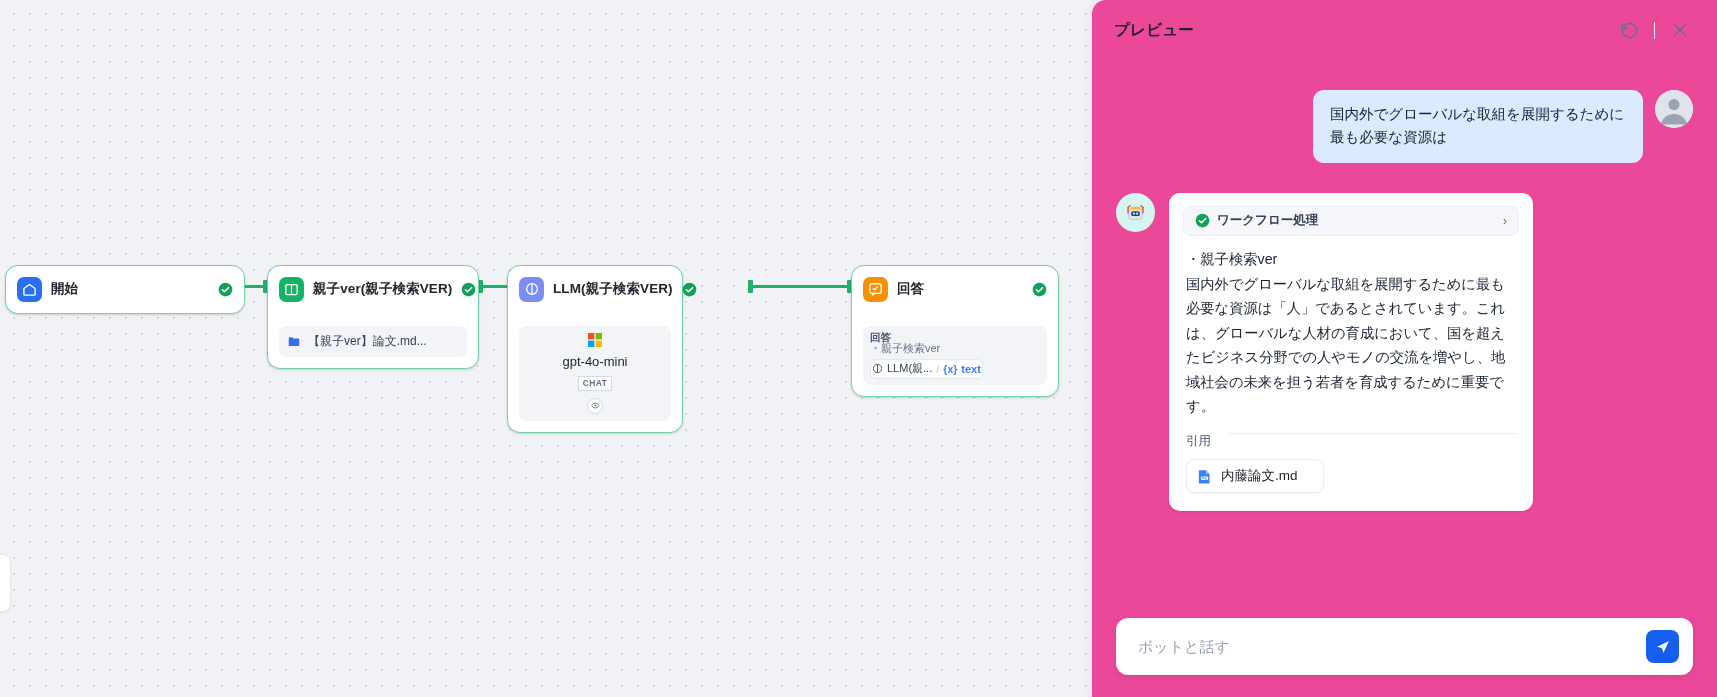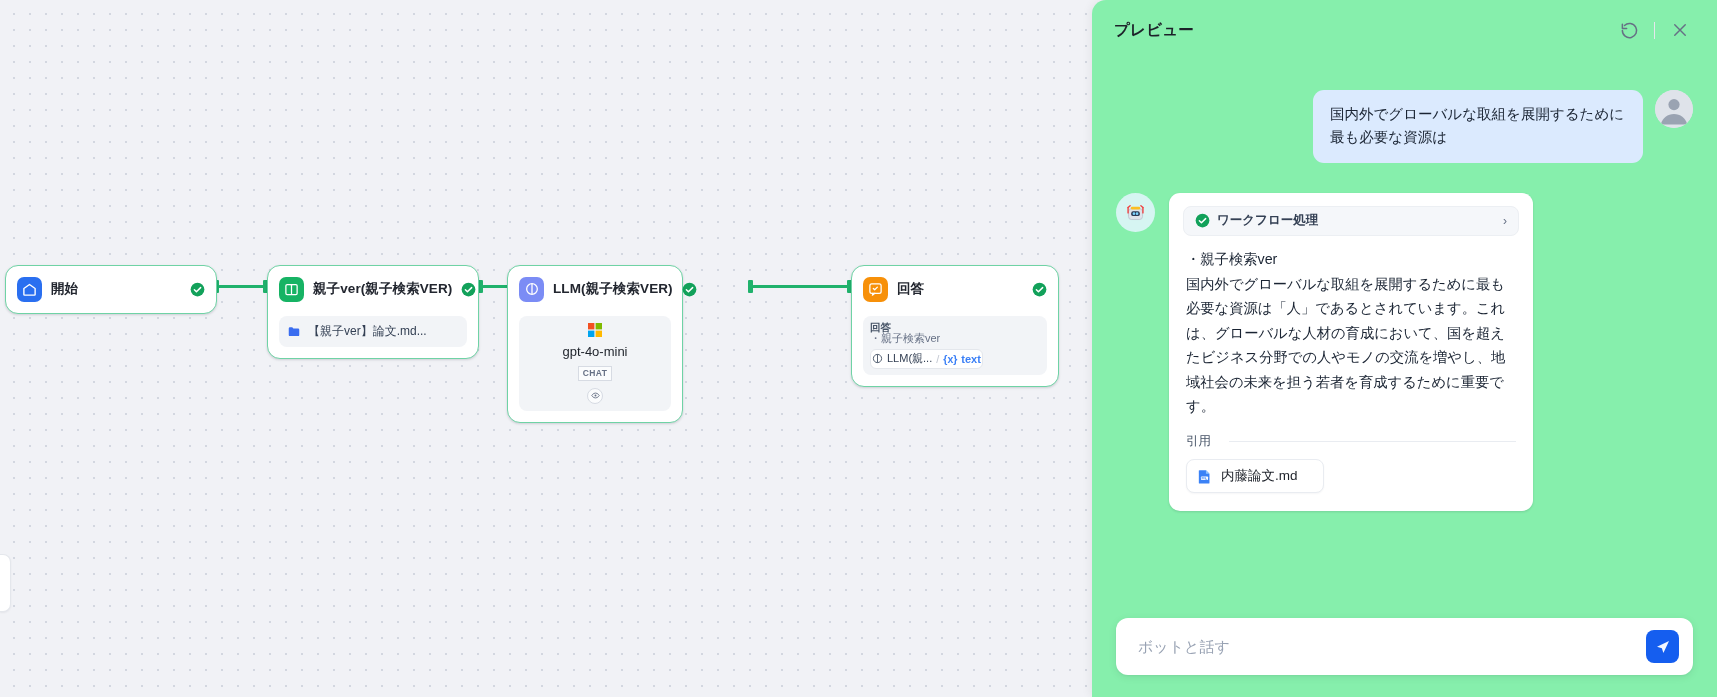--- a/index.html
+++ b/index.html
@@ -42,21 +42,21 @@
     display: flex; align-items: center; justify-content: center;
     flex: 0 0 auto;
   }
   .node-icon svg { display: block; }
   .node-title {
     font-size: 13.5px; font-weight: 700; color: #22262f;
     white-space: nowrap; letter-spacing: .1px;
   }
   .node-status { margin-left: auto; flex: 0 0 auto; display: flex; align-items: center; }
   .node-body {
-    margin-top: 14px;
+    margin-top: 24px;
     background: #f2f4f7;
     border-radius: 8px;
     padding: 7px 8px;
   }
   .kb-item { display: flex; align-items: center; gap: 7px; }
   .kb-item span { font-size: 12px; color: #344054; white-space: nowrap; }
 
   .model-row { display: flex; align-items: center; gap: 7px; flex-direction: column; }
   .model-name { font-size: 13px; color: #1d2129; white-space: nowrap; }
   .chip-chat {
@@ -89,21 +89,21 @@
     width: 11px; height: 58px;
     background: #ffffff; border: 1px solid #e4e7ec; border-left: none;
     border-radius: 0 8px 8px 0;
     box-shadow: 0 1px 2px rgba(16,24,40,.06);
   }
 
   
   .panel {
     position: absolute; right: 0; top: 0;
     width: 625px; height: 697px;
-    background: #86efac;
+    background: #ec4899;
     border-top-left-radius: 14px;
     box-shadow: -2px 0 10px rgba(16,24,40,.06);
     display: flex; flex-direction: column;
   }
   .panel-header {
     height: 60px; flex: 0 0 auto;
     display: flex; align-items: center;
     padding: 0 26px 0 22px;
   }
   .panel-title { font-size: 15.5px; font-weight: 700; color: #1d2129; letter-spacing: .2px; }
@@ -157,21 +157,21 @@
   }
   .wf-badge .wf-text { font-size: 12.5px; color: #344054; font-weight: 600; }
   .wf-badge .wf-chev { margin-left: auto; color: #667085; font-size: 12px; }
 
   .ans-text {
     margin-top: 11px; padding: 0 3px;
     font-size: 14.3px; line-height: 1.72; color: #1a2433;
     white-space: pre-wrap;
   }
 
-  .cite-head { display: flex; align-items: center; gap: 18px; margin-top: 14px; padding: 0 3px; }
+  .cite-head { display: flex; align-items: flex-start; gap: 18px; margin-top: 14px; padding: 0 3px; }
   .cite-head .cite-label { font-size: 12.5px; color: #475467; }
   .cite-head .cite-rule { flex: 1 1 auto; height: 1px; background: #e9ecf1; }
   .cite-chip {
     margin-top: 9px; margin-left: 3px;
     display: inline-flex; align-items: center; gap: 8px;
     background: #ffffff; border: 1px solid #e9ecf1; border-radius: 8px;
     padding: 7px 25px 7px 9px;
     box-shadow: 0 1px 2px rgba(16,24,40,.04);
     cursor: pointer;
   }
@@ -212,21 +212,21 @@
     <div class="edge-cap" style="left:263px; top:280px;"></div>
 
     <div class="edge-cap" style="left:478px; top:280px;"></div>
     <div class="edge" style="left:482px; top:285px; width:56px;"></div>
     <div class="edge-cap" style="left:535px; top:280px;"></div>
 
     <div class="edge-cap" style="left:748px; top:280px;"></div>
     <div class="edge" style="left:752px; top:285px; width:98px;"></div>
     <div class="edge-cap" style="left:847px; top:280px;"></div>
 
-    <div class="node" style="left:5px; top:265px; width:212px;">
+    <div class="node" style="left:5px; top:265px; width:240px;">
       <div class="node-head">
         <div class="node-icon" style="background:#2a6ff0;">
           <svg width="15" height="15" viewBox="0 0 24 24" fill="none" stroke="#fff" stroke-width="2.2" stroke-linecap="round" stroke-linejoin="round">
             <path d="M3 10.5 12 4l9 6.5V20a1 1 0 0 1-1 1H4a1 1 0 0 1-1-1z"></path>
           </svg>
         </div>
         <div class="node-title">開始</div>
         <div class="node-status">
           <svg width="15" height="15" viewBox="0 0 24 24">
               <circle cx="12" cy="12" r="11" fill="#12a15a"></circle>

